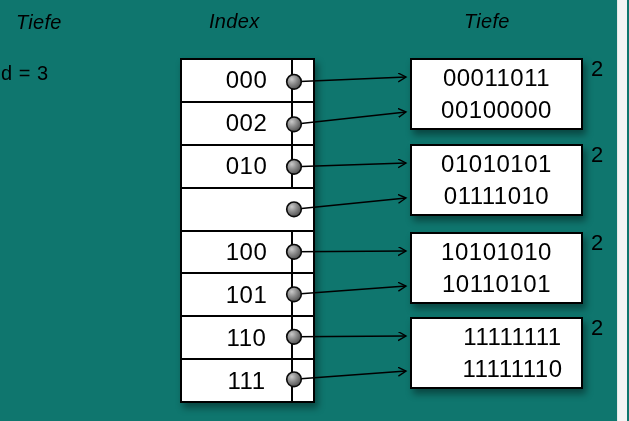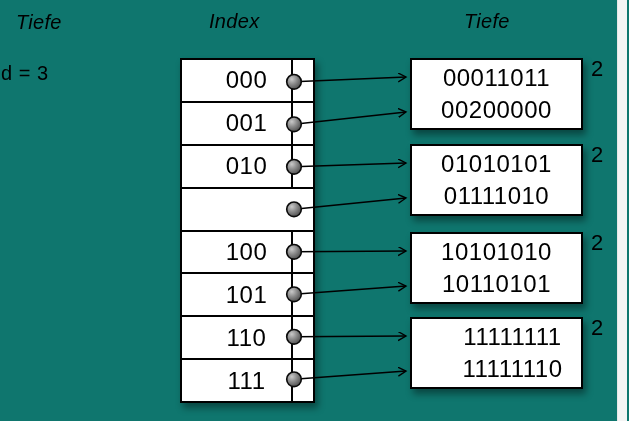--- a/index.html
+++ b/index.html
@@ -128,21 +128,21 @@
   <div class="hdr lbl-index">Index</div>
   <div class="hdr lbl-seiten">Tiefe</div>
   <div class="depth-value">d = 3</div>
 
   <div class="index-table">
     <div class="idx-row">
       <div class="idx-key">000</div>
       <div class="idx-ptr"></div>
     </div>
     <div class="idx-row">
-      <div class="idx-key">001</div>
+      <div class="idx-key">002</div>
       <div class="idx-ptr"></div>
     </div>
     <div class="idx-row">
       <div class="idx-key">010</div>
       <div class="idx-ptr"></div>
     </div>
     <div class="idx-row">
       <div class="idx-ptr"></div>
     </div>
     <div class="idx-row">
@@ -158,21 +158,21 @@
       <div class="idx-ptr"></div>
     </div>
     <div class="idx-row">
       <div class="idx-key">111</div>
       <div class="idx-ptr"></div>
     </div>
   </div>
 
   <div class="page page-1">
     <div>00011011</div>
-    <div>00200000</div>
+    <div>00100000</div>
   </div>
   <div class="page page-2">
     <div>01010101</div>
     <div>01111010</div>
   </div>
   <div class="page page-3">
     <div>10101010</div>
     <div>10110101</div>
   </div>
   <div class="page page-4">

